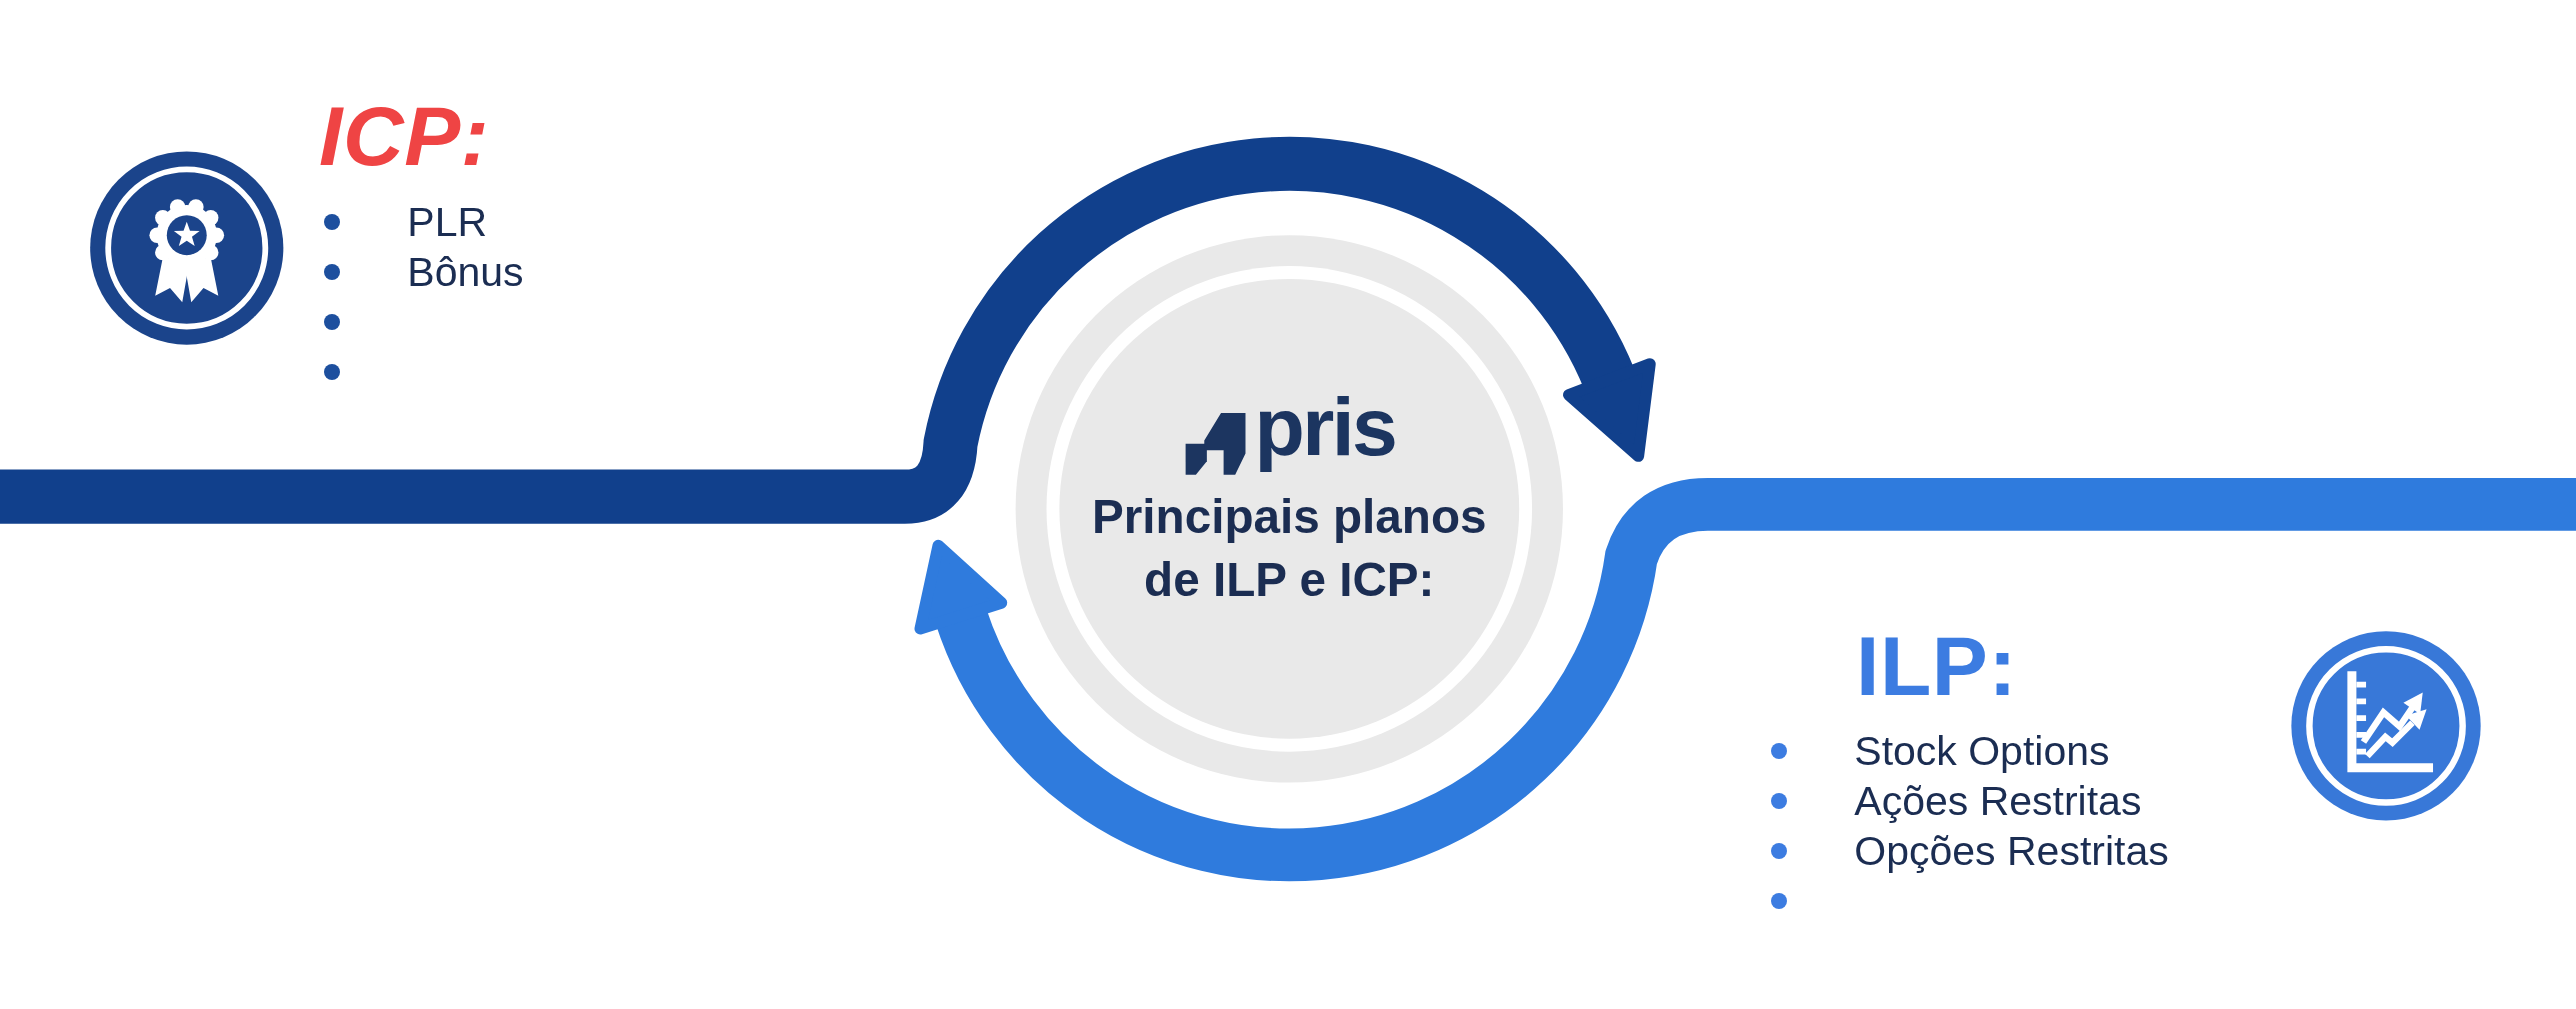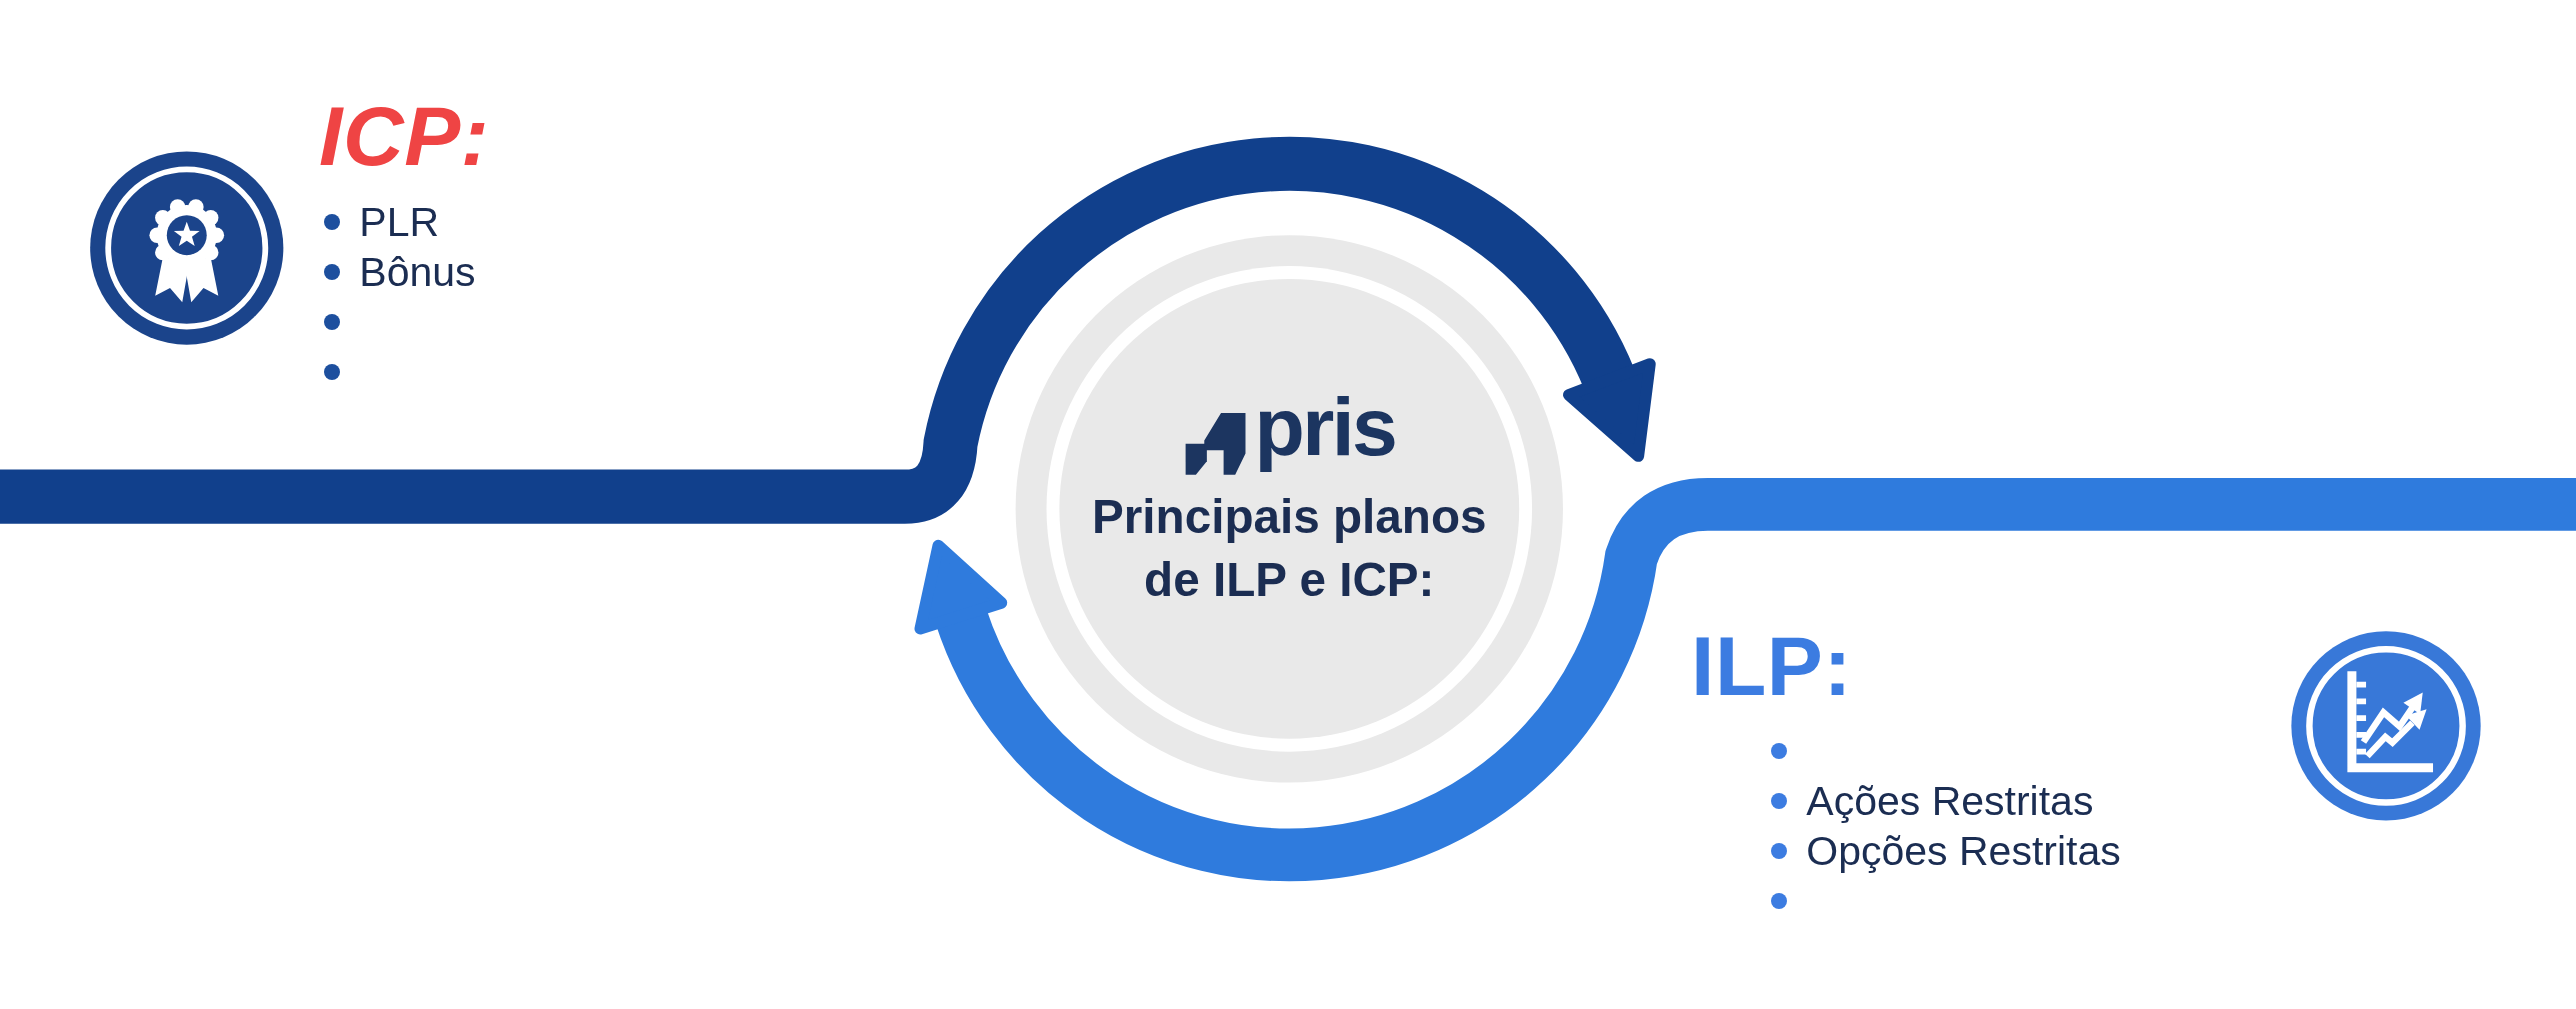--- a/index.html
+++ b/index.html
@@ -19,35 +19,36 @@
   }
   .heading {
     position: absolute;
     font-weight: bold;
     font-size: 84px;
     line-height: 1;
     letter-spacing: 0.6px;
     white-space: nowrap;
   }
   #icp-heading { left: 319px; top: 94px; color: #ef4444; font-style: italic; }
-  #ilp-heading { left: 1691px; top: 624px; color: #3C7CE1; text-align: right; }
+  #ilp-heading { left: 1856px; top: 624px; color: #3C7CE1; text-align: right; }
   .bullet-list {
     position: absolute;
     display: flex;
     flex-direction: column;
   }
   #icp-list { left: 324px; top: 197px; }
   #ilp-list { left: 1771px; top: 726px; }
   .bullet-item {
     display: flex;
     align-items: center;
     height: 50px;
     font-size: 41px;
     color: #1B2D52;
     white-space: nowrap;
+    gap: 48px;
   }
   .dot {
     width: 16px;
     height: 16px;
     border-radius: 50%;
     margin-right: 19.3px;
     flex: 0 0 auto;
   }
   #icp-list .dot { background: #1D4F9E; }
   #ilp-list .dot { background: #3C7CE1; }
@@ -139,20 +140,21 @@
     </div>
     <div class="bullet-item">
       <span class="dot"></span>
     </div>
   </div>
 
   <div class="heading" id="ilp-heading">ILP:</div>
   <div class="bullet-list" id="ilp-list">
     <div class="bullet-item">
       <span class="dot"></span>
+      <span>Stock Options</span>
     </div>
     <div class="bullet-item">
       <span class="dot"></span>
       <span>Ações Restritas</span>
     </div>
     <div class="bullet-item">
       <span class="dot"></span>
       <span>Opções Restritas</span>
     </div>
     <div class="bullet-item">

